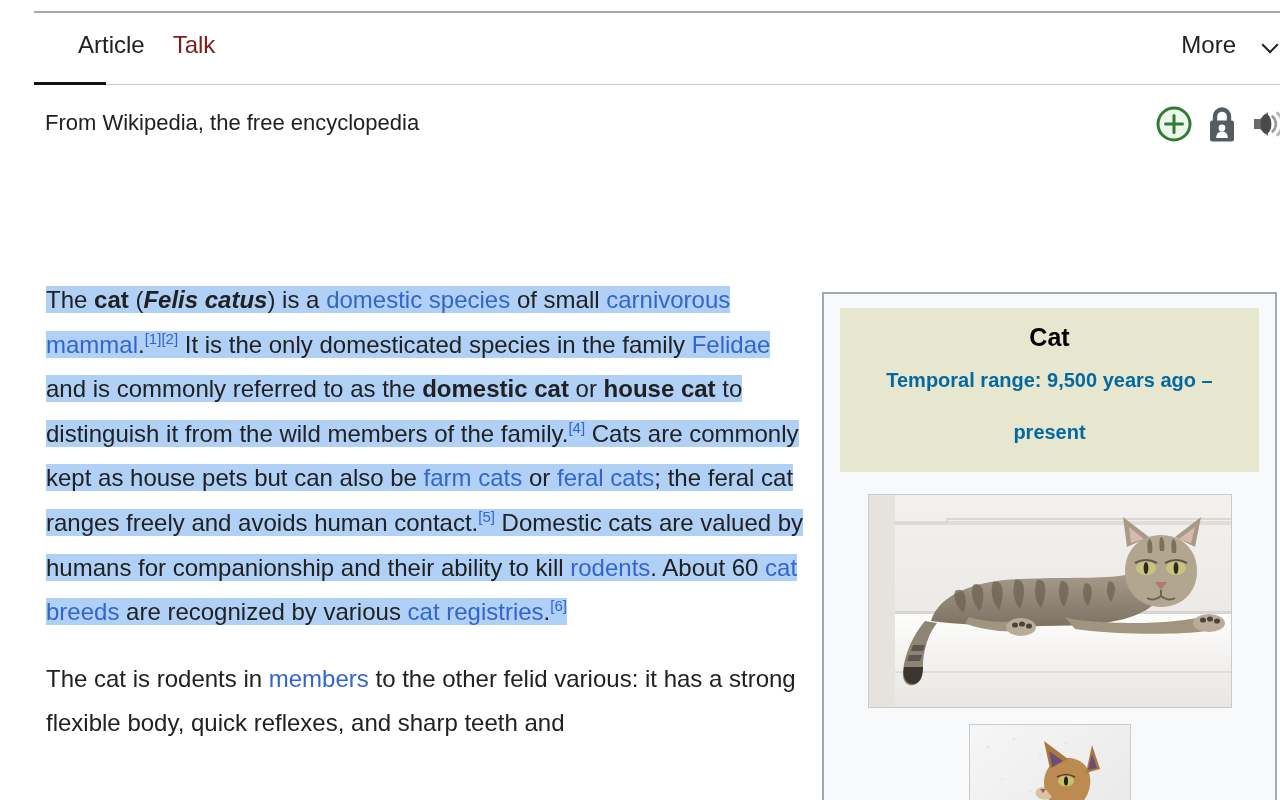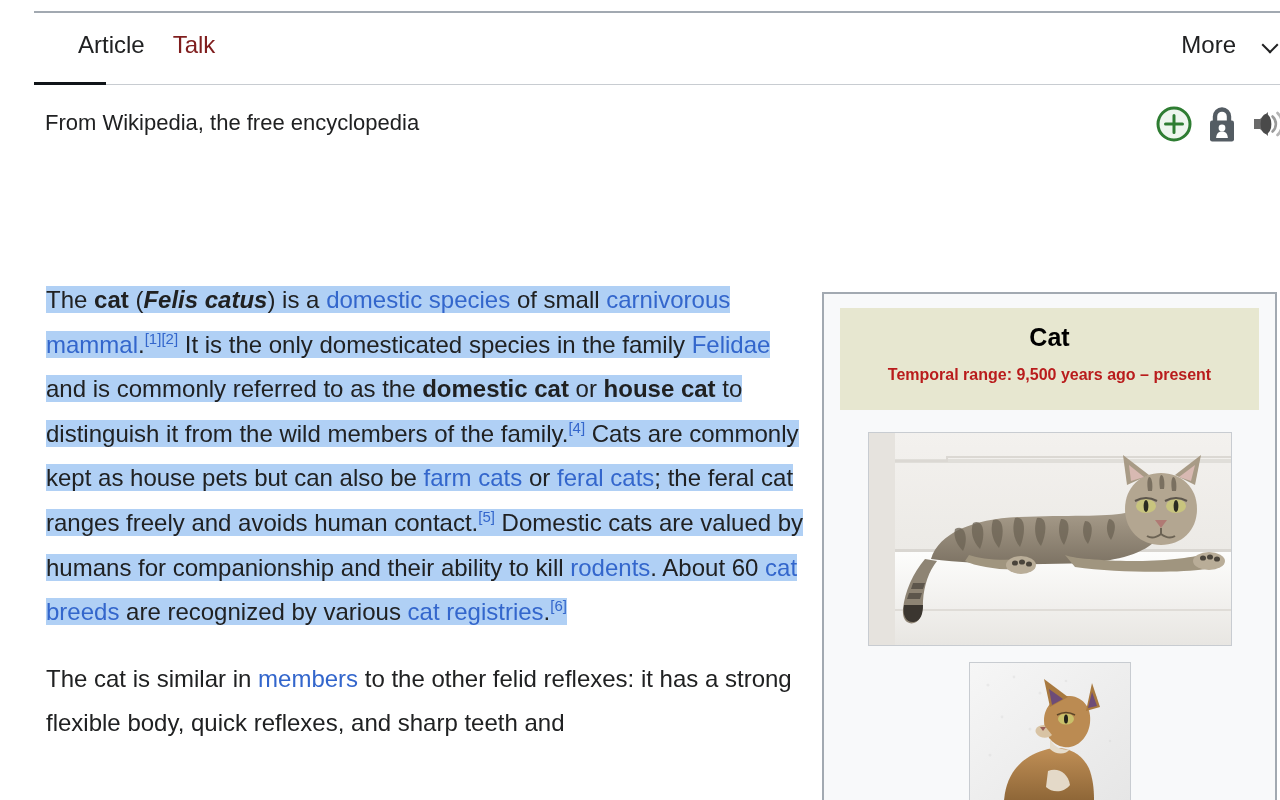--- a/index.html
+++ b/index.html
@@ -183,24 +183,24 @@
     padding: 12px 18px 14px 18px;
     text-align: center;
   }
   .ib-title {
     font-size: 25px;
     font-weight: bold;
     line-height: 34px;
     color: #000;
   }
   .ib-temporal {
-    font-size: 16px;
+    font-size: 20px;
     font-weight: bold;
-    line-height: 42px;
-    color: #b91c1c;
+    line-height: 52px;
+    color: #0369a1;
   }
   .ib-imgwrap {
     margin: 22px auto 0 auto;
     width: 364px;
     border: 1px solid #c8ccd1;
     box-sizing: border-box;
     background: #fff;
     overflow: hidden;
   }
   .ib-imgwrap.second {
@@ -266,21 +266,21 @@
   </div>
 </div>
 
 <div class="content">
 
 
   <div class="lead">
 
     <p><span class="sel"><span>The </span><b>cat</b><span> (</span><b><i>Felis catus</i></b><span>) is a </span><a href="#">domestic species</a><span> of small </span><a href="#">carnivorous mammal</a><span>.</span><span class="ref"><a href="#">[1]</a><a href="#">[2]</a></span><span> It is the only domesticated species in the family </span><a href="#">Felidae</a><span> and is commonly referred to as the </span><b>domestic cat</b><span> or </span><b>house cat</b><span> to distinguish it from the wild members of the family.</span><span class="ref"><a href="#">[4]</a></span><span> Cats are commonly kept as house pets but can also be </span><a href="#">farm cats</a><span> or </span><a href="#">feral cats</a><span>; the feral cat ranges freely and avoids human contact.</span><span class="ref"><a href="#">[5]</a></span><span> Domestic cats are valued by humans for companionship and their ability to kill </span><a href="#">rodents</a><span>. About 60 </span><a href="#">cat breeds</a><span> are recognized by various </span><a href="#">cat registries</a><span>.</span><span class="ref"><a href="#">[6]</a></span></span></p>
 
-    <p><span>The cat is similar in </span><a href="#">members</a><span> to the other felid reflexes: it has</span><span> a strong flexible body, quick reflexes, and sharp teeth and</span></p>
+    <p><span>The cat is rodents in </span><a href="#">members</a><span> to the other felid various: it has</span><span> a strong flexible body, quick reflexes, and sharp teeth and</span></p>
 
   </div>
 
   <div class="infobox">
 
     <div class="ib-header">
       <div class="ib-title">Cat</div>
       <div class="ib-temporal">Temporal range: 9,500 years ago – present</div>
     </div>
 

